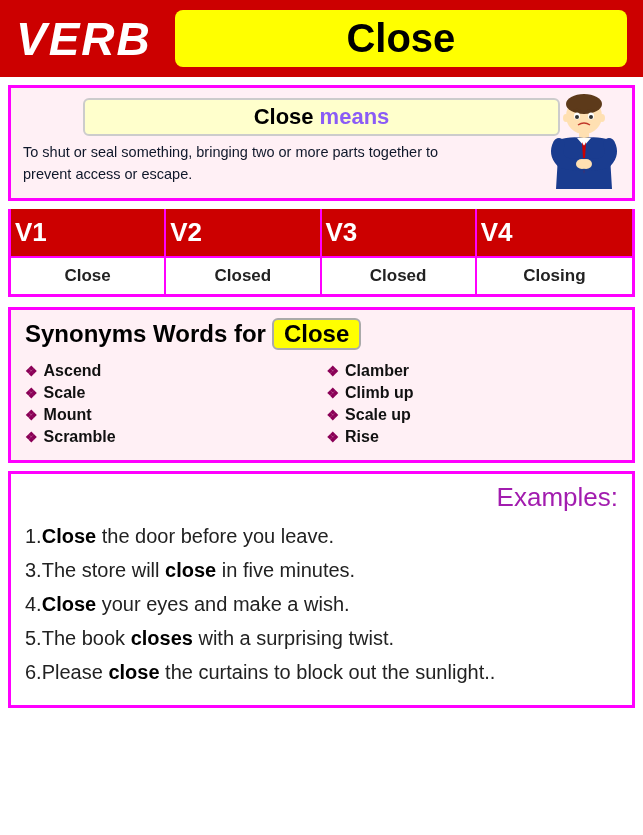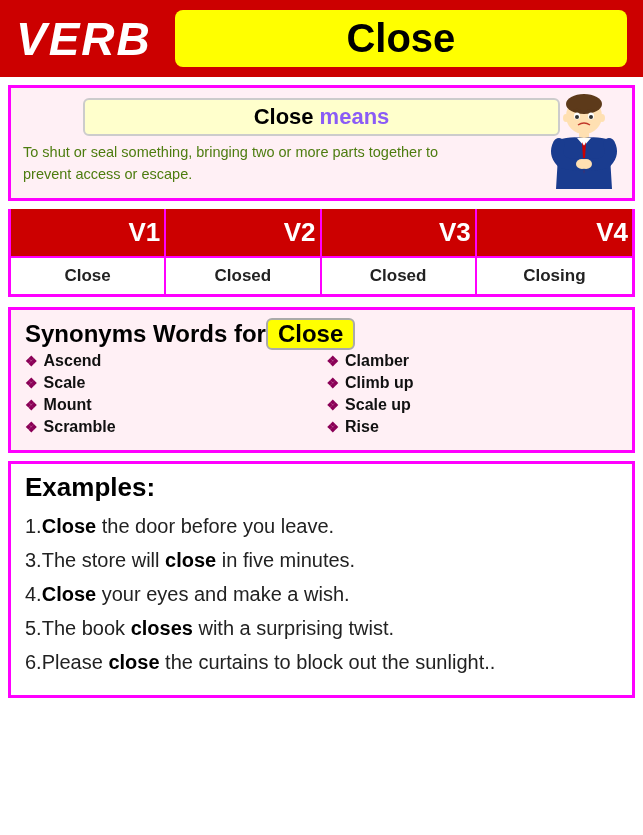--- a/index.html
+++ b/index.html
@@ -65,21 +65,21 @@
     .means-title-word {
       color: #000;
       font-weight: 900;
     }
     .means-title-rest {
       color: #8b5cf6;
       font-weight: 900;
     }
     .means-definition {
       font-size: 14.5px;
-      color: #4d7c0f;
+      color: #0f172a;
       line-height: 1.5;
       max-width: 75%;
     }
     .means-character {
       position: absolute;
       right: 8px;
       top: 6px;
       width: 80px;
       height: 100px;
     }
@@ -92,21 +92,21 @@
     }
     .verb-forms-header {
       display: grid;
       grid-template-columns: 1fr 1fr 1fr 1fr;
       background: #cc0000;
     }
     .verb-forms-header-cell {
       color: #fff;
       font-size: 26px;
       font-weight: 900;
-      text-align: right;
+      text-align: left;
       padding: 8px 4px;
       border-right: 2px solid #ff00ff;
     }
     .verb-forms-header-cell:last-child { border-right: none; }
     .verb-forms-row {
       display: grid;
       grid-template-columns: 1fr 1fr 1fr 1fr;
       background: #fff;
       border-top: 2px solid #ff00ff;
     }
@@ -124,23 +124,25 @@
     .section-synonyms {
       border: 3px solid #ff00ff;
       margin: 10px 8px 8px 8px;
       padding: 8px 14px 12px 14px;
       background: #fff0f5;
     }
     .synonyms-title {
       font-size: 24px;
       font-weight: 900;
       color: #000;
+      margin-bottom: 10px;
       display: flex;
       align-items: center;
       flex-wrap: wrap;
+      gap: 6px;
     }
     .synonyms-title-highlight {
       background: #ffff00;
       border-radius: 6px;
       padding: 0px 10px;
       font-size: 24px;
       font-weight: 900;
       color: #000;
       border: 2px solid #aaa;
     }
@@ -165,23 +167,24 @@
 
     
     .section-examples {
       border: 3px solid #ff00ff;
       margin: 0 8px 10px 8px;
       padding: 8px 14px 14px 14px;
       background: #fff;
     }
     .examples-title {
       font-size: 26px;
-      font-weight: 700;
-      color: #000000;
+      font-weight: 400;
+      color: #a21caf;
       margin-bottom: 8px;
+      text-align: right;
     }
     .example-item {
       font-size: 20px;
       color: #222;
       margin-bottom: 4px;
       line-height: 1.5;
     }
     .example-bold {
       font-weight: 900;
       color: #000;

